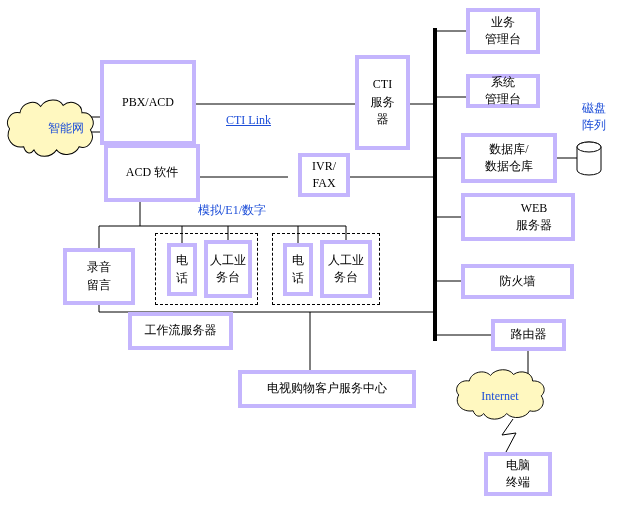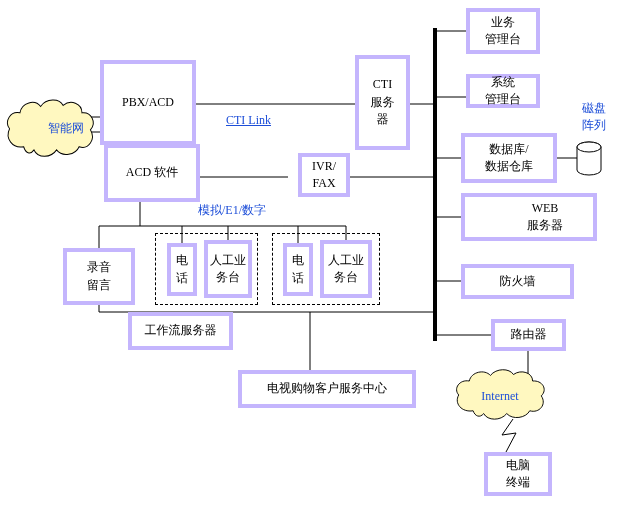--- a/index.html
+++ b/index.html
@@ -140,21 +140,21 @@
 管理台</span>
   </div>
   <div class="box" style="left:466px; top:74px; width:74px; height:34px;">
     <span>系统
 管理台</span>
   </div>
   <div class="box" style="left:461px; top:133px; width:96px; height:50px;">
     <span>数据库/
 数据仓库</span>
   </div>
-  <div class="box" style="left:461px; top:193px; width:136px; height:48px;padding-left:32px;">
+  <div class="box" style="left:461px; top:193px; width:114px; height:48px;padding-left:32px;">
     <span>WEB
 服务器</span>
   </div>
   <div class="box" style="left:491px; top:319px; width:75px; height:32px;">
     <span>路由器</span>
   </div>
   <div class="box" style="left:461px; top:264px; width:113px; height:35px;">
     <span>防火墙</span>
   </div>
   <div class="box" style="left:484px; top:452px; width:68px; height:44px;">

